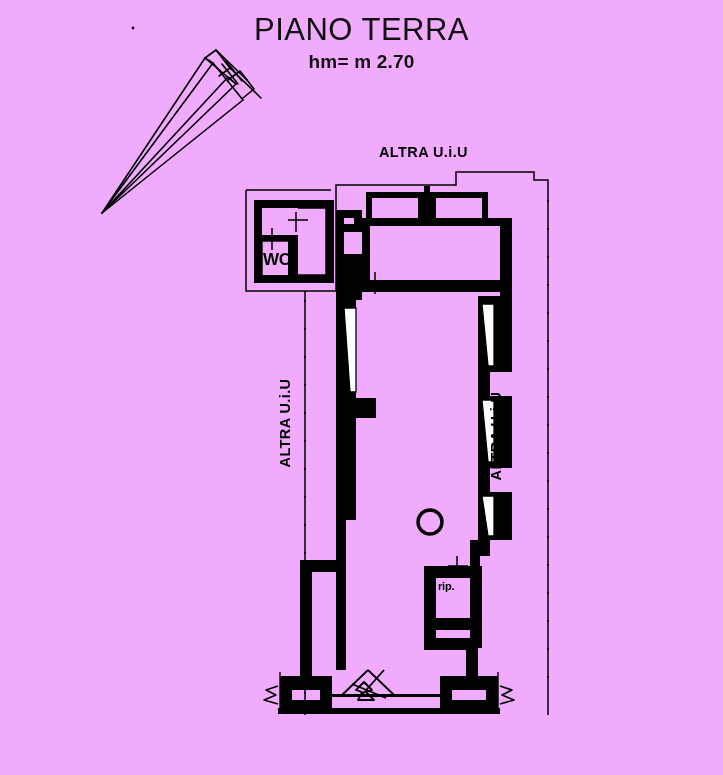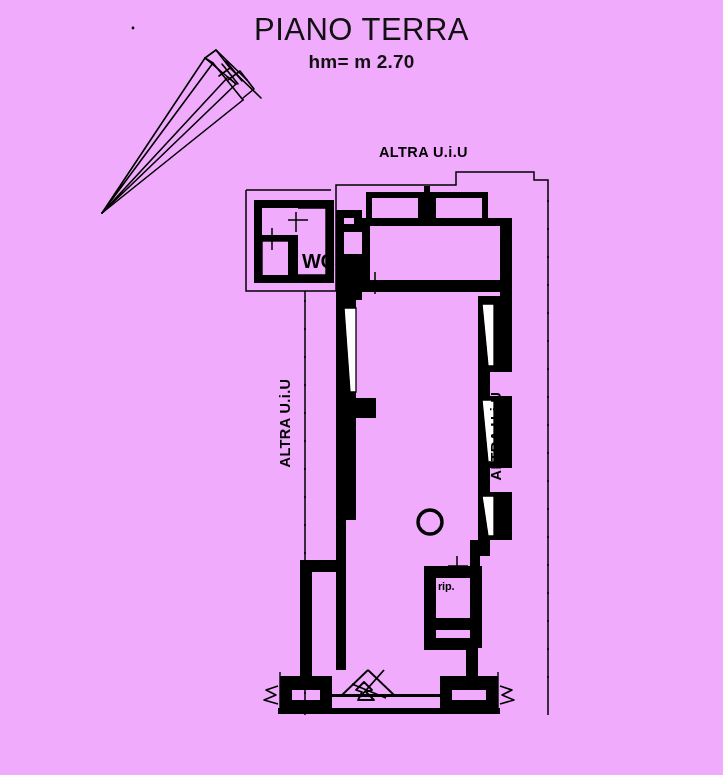--- a/index.html
+++ b/index.html
@@ -66,23 +66,22 @@
   }
   .room-label {
     position: absolute;
     font-weight: 700;
     color: #000000;
     white-space: nowrap;
   }
   .label-wc {
     left: 263px;
     top: 250px;
-    font-size: 20px;
+    font-size: 17px;
     letter-spacing: -0.3px;
-    margin-left: 39px;
   }
   .label-rip {
     left: 438px;
     top: 580px;
     font-size: 11px;
     letter-spacing: -0.2px;
   }
   svg.plan {
     position: absolute;
     left: 0;

